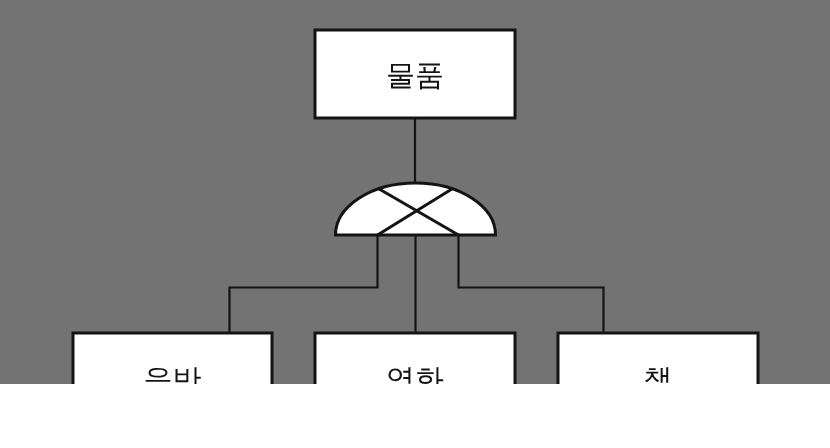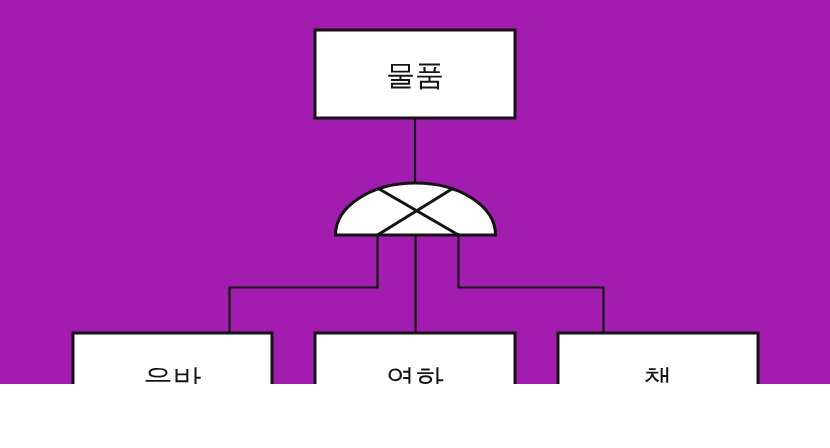--- a/index.html
+++ b/index.html
@@ -4,21 +4,21 @@
 <style>
   html, body {
     margin: 0;
     padding: 0;
     background: #ffffff;
   }
   .stage {
     position: relative;
     width: 830px;
     height: 384px;
-    background: #a21caf;
+    background: #737373;
     overflow: hidden;
     font-family: "Liberation Sans", sans-serif;
   }
   svg text {
     font-family: "Liberation Sans", "DejaVu Sans", sans-serif;
     font-size: 29px;
     fill: #141414;
     text-anchor: middle;
     dominant-baseline: central;
   }

